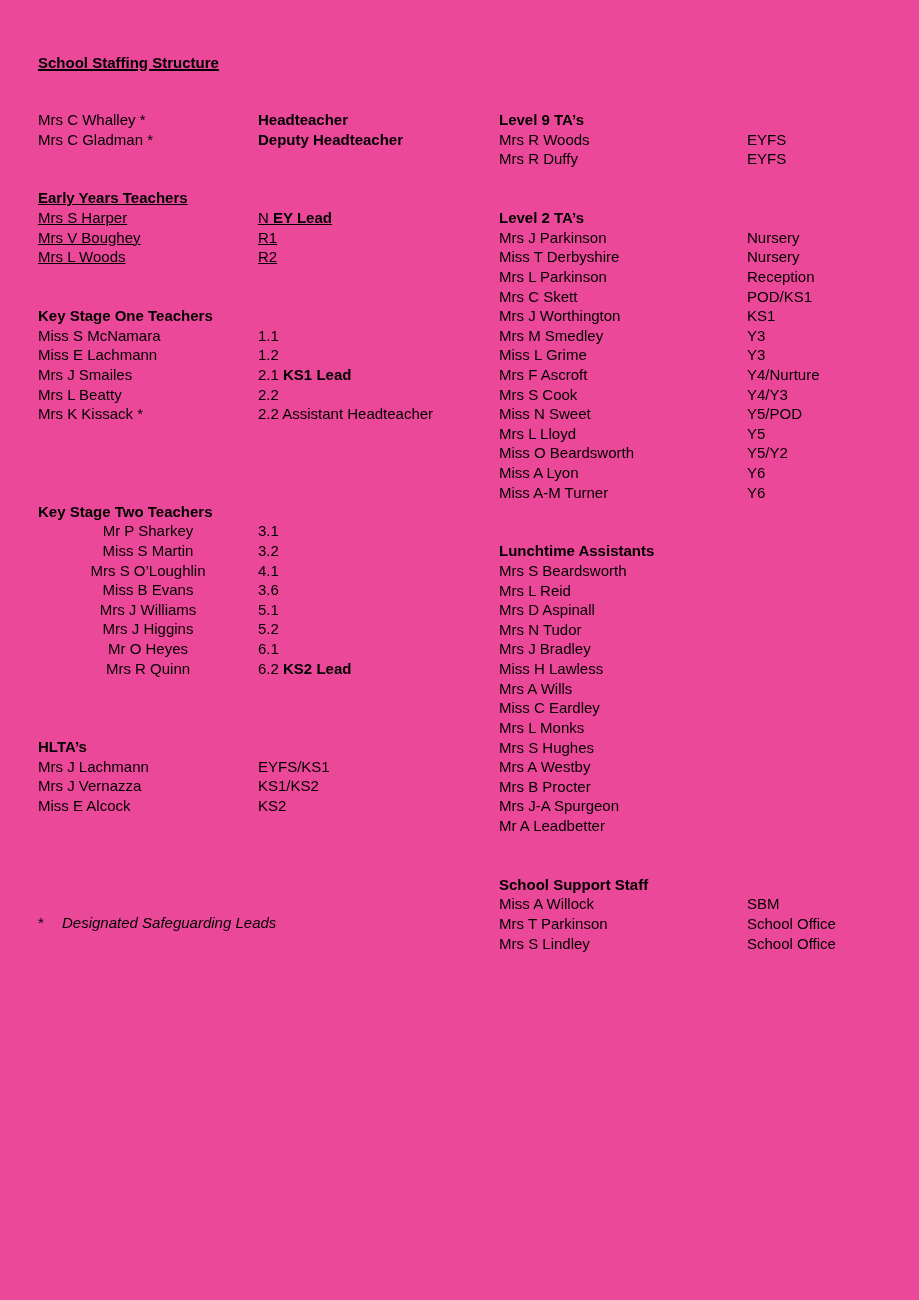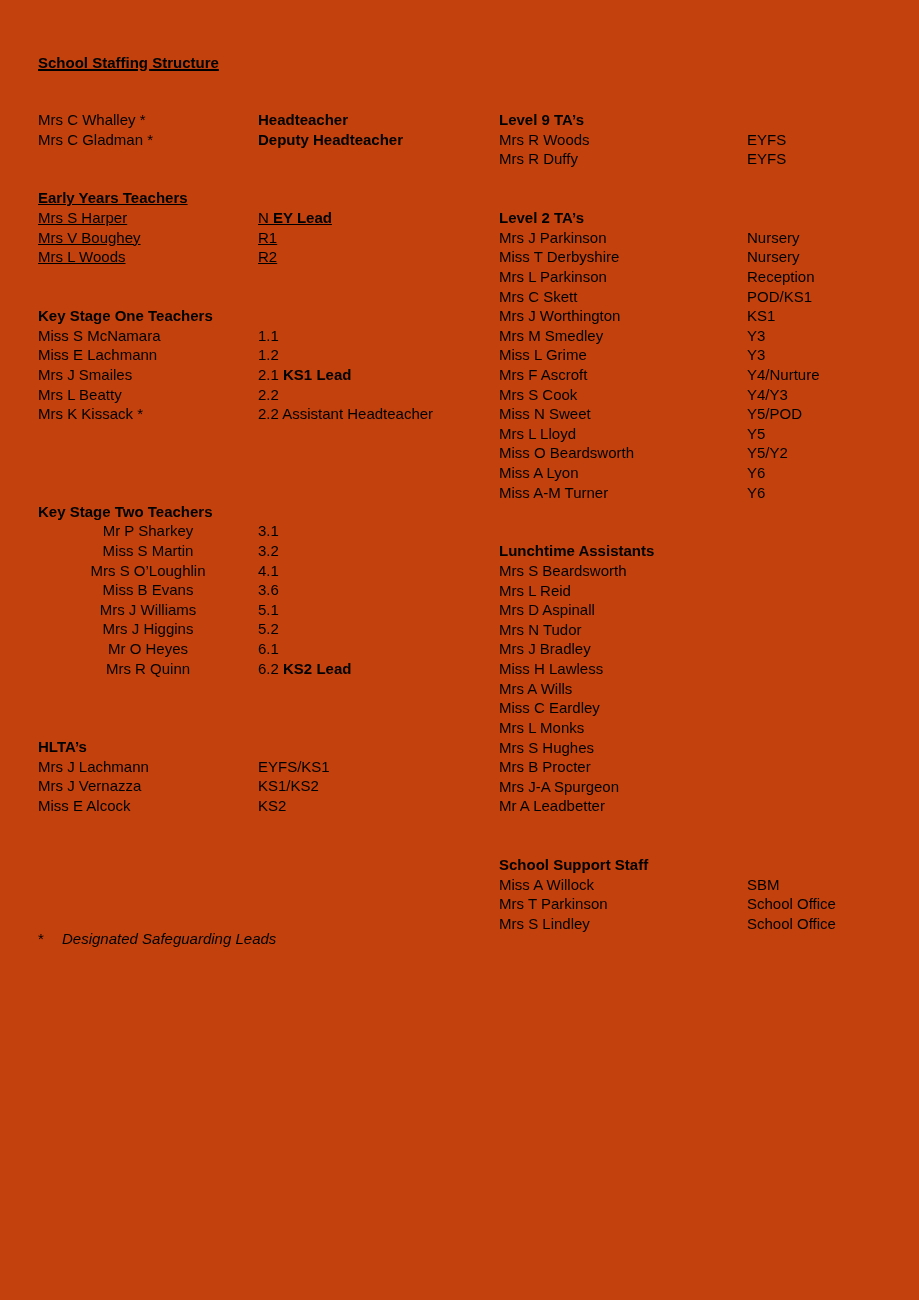--- a/index.html
+++ b/index.html
@@ -4,21 +4,21 @@
 <style>
   html, body {
     margin: 0;
     padding: 0;
     background: #ffffff;
   }
   .page {
     position: relative;
     width: 919px;
     height: 1300px;
-    background: #c2410c;
+    background: #ec4899;
     font-family: "Liberation Sans", sans-serif;
     font-size: 15px;
     color: #000000;
     overflow: hidden;
   }
   .doc-title {
     position: absolute;
     left: 38px;
     top: 53px;
     font-weight: 700;
@@ -44,21 +44,20 @@
   .name { flex: 0 0 auto; }
   .col-left  .name { width: 220px; }
   .col-right .name { width: 248px; }
   .role b { font-weight: 700; }
   .footnote {
     position: absolute;
     left: 38px;
     top: 913px;
     line-height: 19.62px;
     white-space: nowrap;
-    margin-top: 16px;
   }
   .footnote .marker {
     display: inline-block;
     width: 24px;
     font-style: normal;
   }
   .footnote .note-text { font-style: italic; }
 </style>
 </head>
 <body>
@@ -264,20 +263,23 @@
         <div class="row">
           <span class="name">Miss C Eardley</span>
         </div>
         <div class="row">
           <span class="name">Mrs L Monks</span>
         </div>
         <div class="row">
           <span class="name">Mrs S Hughes</span>
         </div>
         <div class="row">
+          <span class="name">Mrs A Westby</span>
+        </div>
+        <div class="row">
           <span class="name">Mrs B Procter</span>
         </div>
         <div class="row">
           <span class="name">Mrs J-A Spurgeon</span>
         </div>
         <div class="row">
           <span class="name">Mr A Leadbetter</span>
         </div>
       </div>
       <div class="section" style="margin-top: 39.24px;">

